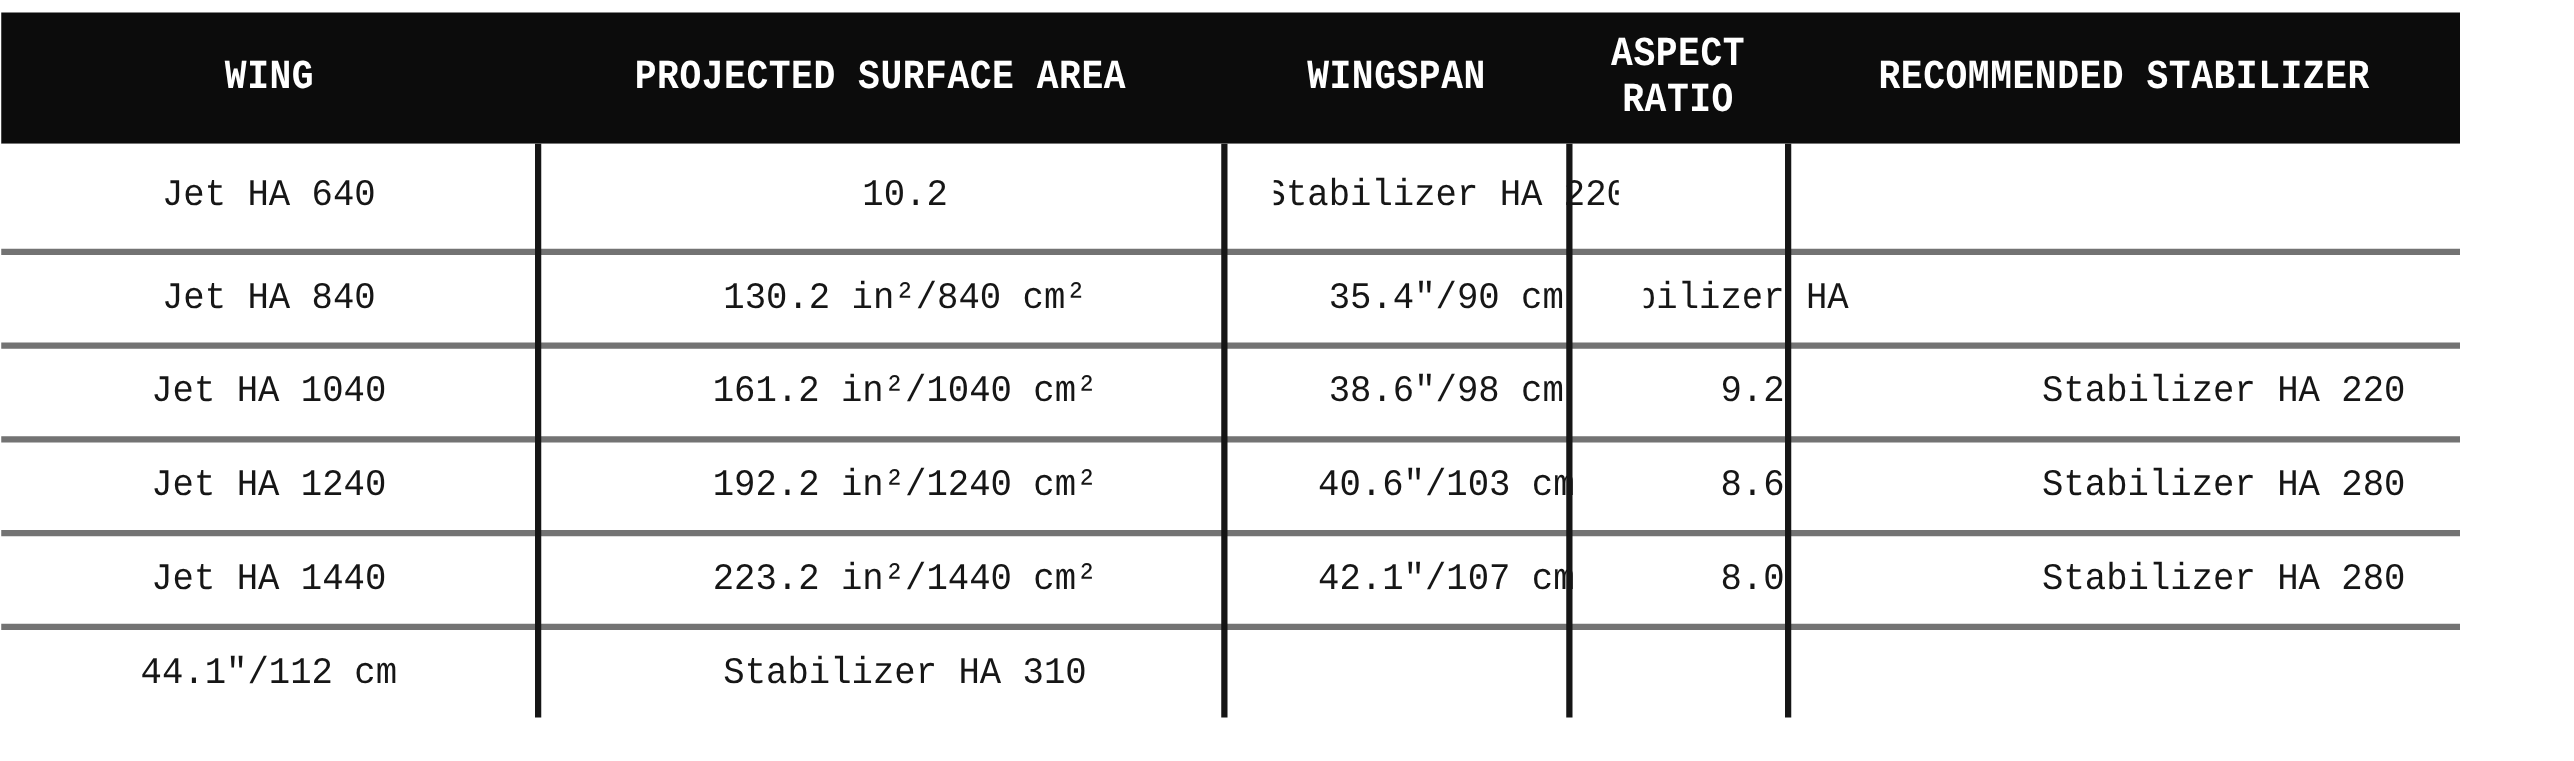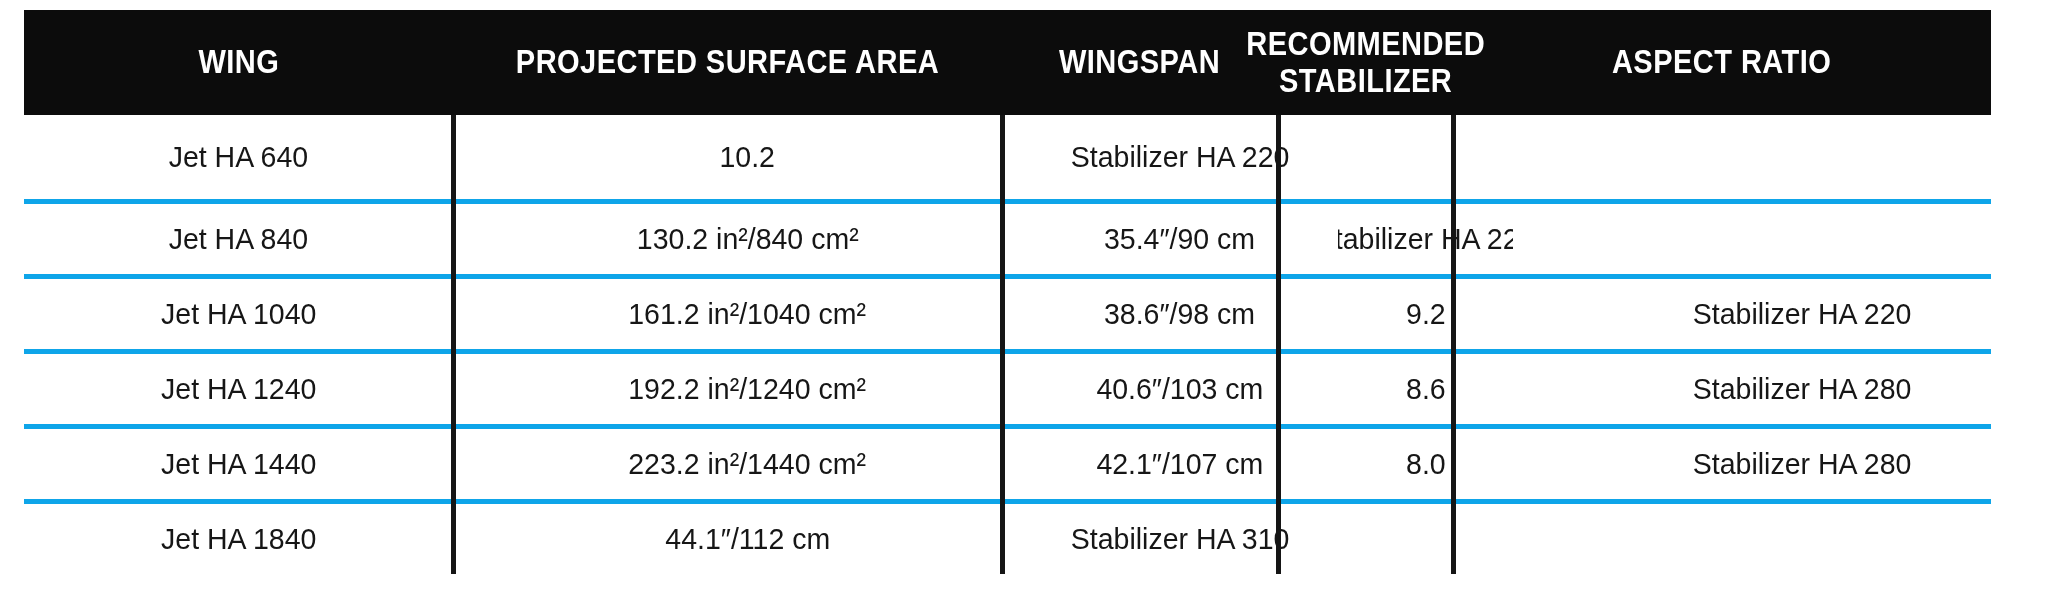--- a/index.html
+++ b/index.html
@@ -6,23 +6,24 @@
     margin: 0;
     padding: 0;
     width: 2059px;
     height: 609px;
     background: #ffffff;
     font-family: "Liberation Sans", sans-serif;
     overflow: hidden;
   }
   .spec-table {
     position: absolute;
-    left: 24px;
+    left: 1px;
     top: 10px;
     width: 1967px;
+    font-family: Liberation Mono, monospace;
   }
   .thead {
     display: grid;
     grid-template-columns: 429px 549px 276px 175px 538px;
     height: 105px;
     background: #0c0c0c;
     color: #ffffff;
   }
   .th {
     display: flex;
@@ -45,21 +46,21 @@
   }
   .tr {
     display: grid;
     grid-template-columns: 429px 549px 276px 175px 538px;
     height: 75px;
     box-sizing: border-box;
     background: #ffffff;
     gap: 20px;
   }
   .tr:first-child { height: 84px; }
-  .tr + .tr { border-top: 5px solid #0ea5e9; }
+  .tr + .tr { border-top: 5px solid #737373; }
   .td {
     display: flex;
     align-items: center;
     justify-content: center;
     text-align: center;
     font-size: 30px;
     color: #161616;
     overflow: hidden;
   }
   .cx {
@@ -87,24 +88,24 @@
     <div class="th">
       <span class="hx">WING</span>
     </div>
     <div class="th">
       <span class="hx">PROJECTED SURFACE AREA</span>
     </div>
     <div class="th">
       <span class="hx">WINGSPAN</span>
     </div>
     <div class="th">
-      <span class="hx">RECOMMENDED STABILIZER</span>
+      <span class="hx">ASPECT RATIO</span>
     </div>
     <div class="th">
-      <span class="hx">ASPECT RATIO</span>
+      <span class="hx">RECOMMENDED STABILIZER</span>
     </div>
   </div>
 
   <div class="tbody" id="tbody">
       <div class="tr">
         <div class="td">
           <span class="cx">Jet HA 640</span>
         </div>
         <div class="td">
           <span class="cx">10.2</span>
@@ -173,23 +174,20 @@
         </div>
         <div class="td">
           <span class="cx">8.0</span>
         </div>
         <div class="td">
           <span class="cx">Stabilizer HA 280</span>
         </div>
       </div>
       <div class="tr">
         <div class="td">
-          <span class="cx">Jet HA 1840</span>
-        </div>
-        <div class="td">
           <span class="cx">44.1″/112 cm</span>
         </div>
         <div class="td">
           <span class="cx">Stabilizer HA 310</span>
         </div>
       </div>
     </div>
 
   <div class="vline vline-1"></div>
   <div class="vline vline-2"></div>

